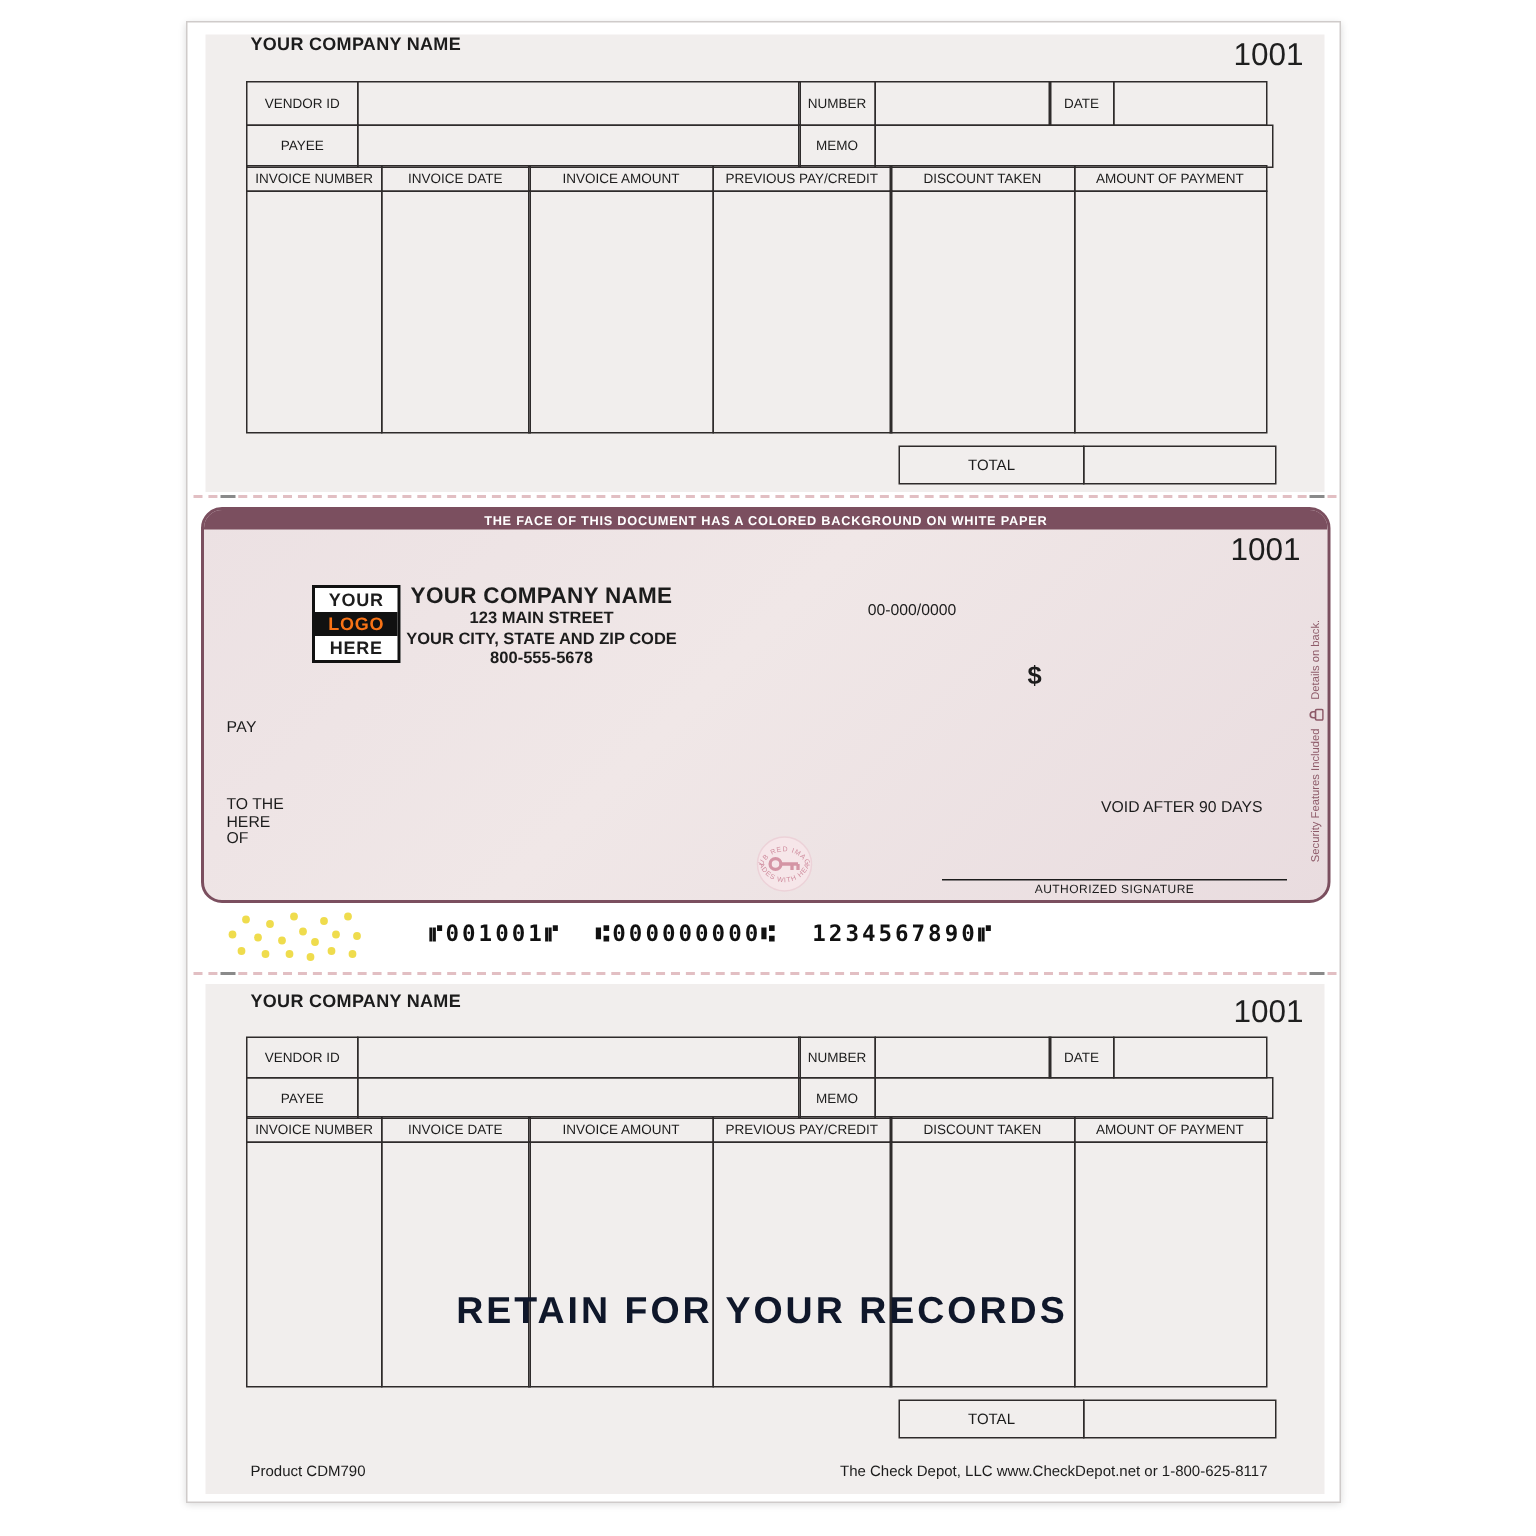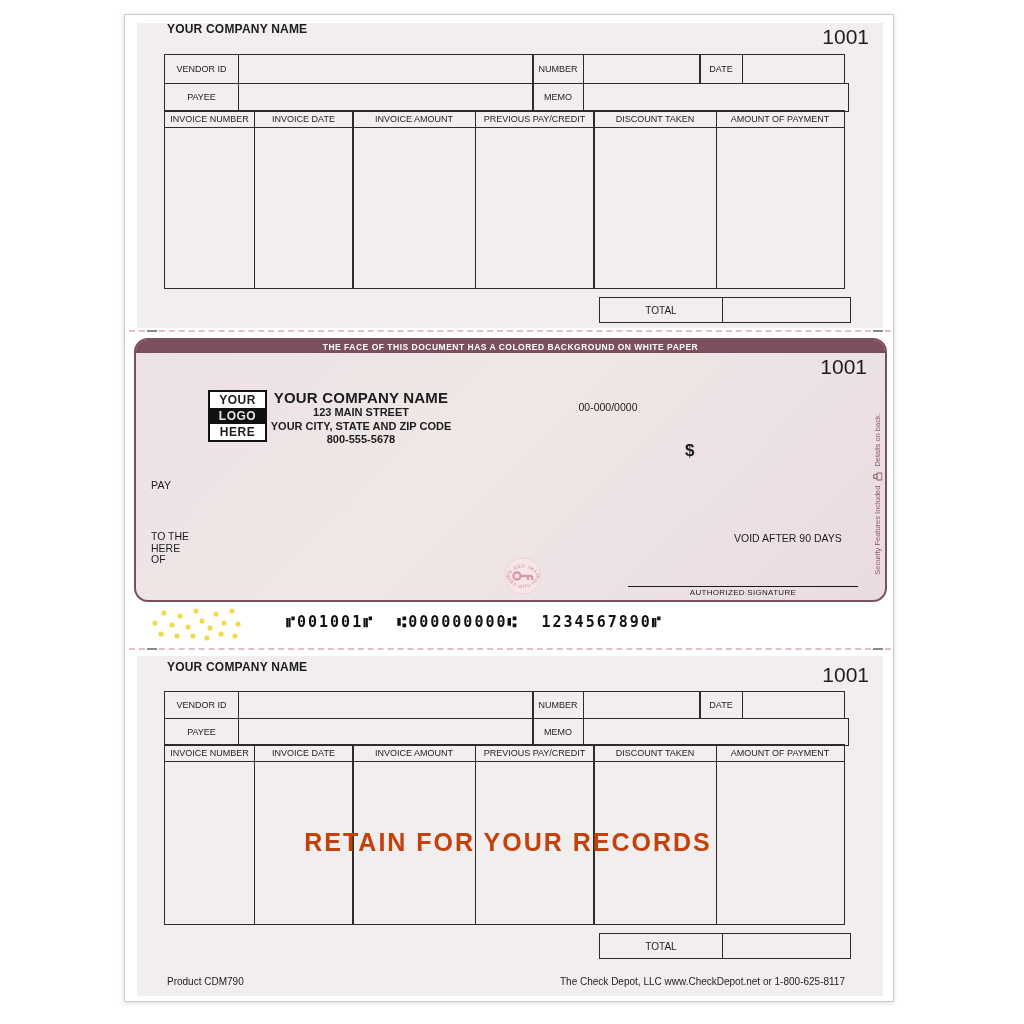--- a/index.html
+++ b/index.html
@@ -13,40 +13,40 @@
   .stub-num{position:absolute;right:24px;font-size:21px;color:#1f1f1f;}
   .stub-table{position:absolute;left:39px;width:688px;}
   .trow{display:flex;}
   .trow + .trow{margin-top:-1.5px;}
   .tcell{border:1.5px solid #2e2b2b;box-sizing:border-box;display:flex;align-items:center;
     justify-content:center;font-size:9px;background:transparent;}
   .tcell + .tcell{margin-left:-1.5px;}
   .total-row{position:absolute;display:flex;}
   .hdr{font-size:9px;}
   .watermark{position:absolute;left:39px;width:688px;text-align:center;font-size:25px;
-    font-weight:bold;letter-spacing:2px;color:#c2410c;z-index:3;}
+    font-weight:bold;letter-spacing:2px;color:#0f172a;z-index:3;margin-top:32px;}
   
   .perf{position:absolute;left:4px;width:762px;border-top:2px dashed #e2bfc3;}
   .perf .cap{position:absolute;top:-2px;width:10px;height:2px;background:#8a8a8a;}
   .perf .cap.l{left:18px;} .perf .cap.r{right:8px;}
   
   .check{position:absolute;left:9px;top:323px;width:753px;height:264px;box-sizing:border-box;
     border:2px solid #7b4f5f;border-radius:14px;overflow:hidden;
     background:linear-gradient(135deg,#ece1e3 0%,#f0e7e7 45%,#e9dcdf 100%);}
   .banner{height:13px;background:#7b4f5f;color:#fff;display:flex;align-items:center;
     justify-content:center;font-size:8.5px;font-weight:bold;letter-spacing:.5px;}
   .bank{position:absolute;left:377px;top:20px;width:220px;text-align:center;line-height:13px;}
   .bank .bname{font-weight:bold;font-size:11px;}
   .bank .bcity{font-size:10.5px;}
   .chknum{position:absolute;right:18px;top:15px;font-size:21px;}
   .fraction{position:absolute;left:412px;top:61px;width:120px;text-align:center;font-size:10.5px;}
   .logo{position:absolute;left:72px;top:50px;width:55px;border:2px solid #111;background:#fff;}
   .logo div{height:16px;display:flex;align-items:center;justify-content:center;
     font-size:12px;font-weight:bold;letter-spacing:.5px;}
-  .logo .inv{background:#111;color:#e5e5e5;}
+  .logo .inv{background:#111;color:#f97316;}
   .coblock{position:absolute;left:110px;top:49px;width:230px;text-align:center;}
   .coname{font-size:15px;font-weight:bold;letter-spacing:.2px;}
   .coline{font-size:11px;line-height:13.5px;font-weight:bold;}
   .dollar{position:absolute;left:549px;top:101px;font-size:17px;font-weight:bold;}
   .paylbl{position:absolute;left:15px;top:139px;font-size:10.5px;letter-spacing:.3px;}
   .orderlbl{position:absolute;left:15px;top:191px;font-size:10.5px;line-height:11.5px;white-space:pre-line;}
   .voidlbl{position:absolute;left:570px;top:192px;font-size:10.5px;margin-left:28px;}
   .sigwrap{position:absolute;left:492px;top:246px;width:230px;border-top:1.3px solid #1c1c1c;
     text-align:center;font-size:8px;letter-spacing:.3px;padding-top:1px;}
   .seal{position:absolute;left:363px;top:212px;}

